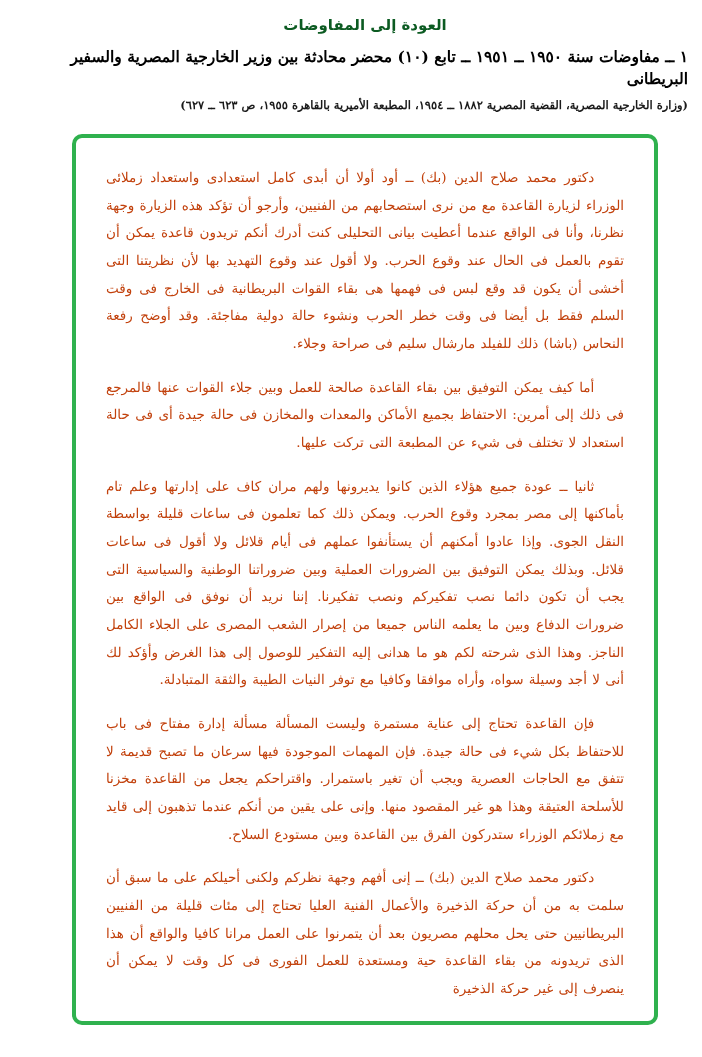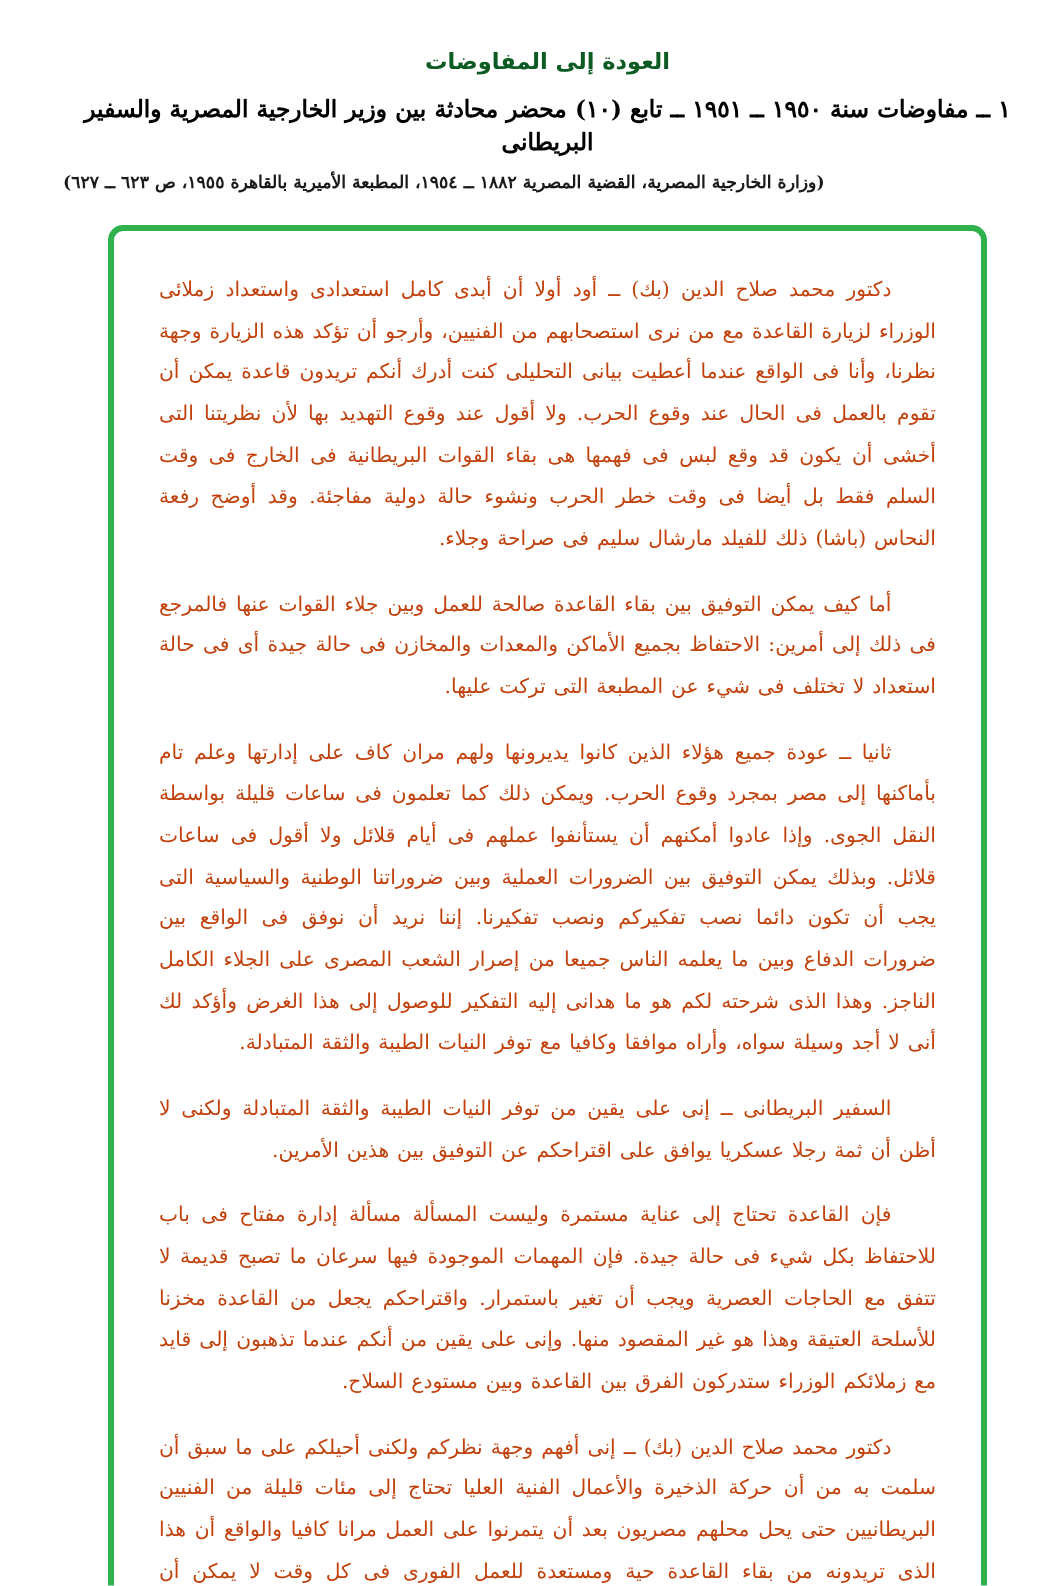--- a/index.html
+++ b/index.html
@@ -13,42 +13,42 @@
     width: 702px;
     height: 1057px;
     direction: rtl;
     font-family: "DejaVu Serif", serif;
     color: #141414;
     position: relative;
   }
   .page {
     width: 674px;
     height: 1057px;
-    padding-top: 32px;
+    padding-top: 16px;
   }
   .top-link {
     display: block;
     text-align: center;
     font-size: 15px;
     font-weight: bold;
     color: #0c5b22;
     text-decoration: none;
     font-family: "DejaVu Sans", sans-serif;
   }
   .doc-title {
     margin: 12px 14px 0 14px;
-    text-align: center;
+    text-align: right;
     font-size: 15.5px;
     font-weight: bold;
     color: #000000;
     line-height: 1.45;
   }
   .doc-source {
     margin: 7px 14px 0 14px;
-    text-align: left;
+    text-align: right;
     font-size: 11.5px;
     font-weight: bold;
     color: #1a1a1a;
   }
   .doc-box {
     margin: 22px auto 0 auto;
     width: 586px;
     min-height: 880px;
     border: 4px solid #2fb14e;
     border-radius: 10px;
@@ -74,18 +74,17 @@
   <a href="#" class="top-link">العودة إلى المفاوضات</a>
 
   <div class="doc-title">١ ــ مفاوضات سنة ١٩٥٠ ــ ١٩٥١ ــ تابع (١٠) محضر محادثة بين وزير الخارجية المصرية والسفير البريطانى</div>
 
   <div class="doc-source">(وزارة الخارجية المصرية، القضية المصرية ١٨٨٢ ــ ١٩٥٤، المطبعة الأميرية بالقاهرة ١٩٥٥، ص ٦٢٣ ــ ٦٢٧)</div>
 
   <div class="doc-box" style="border-color: rgb(47, 177, 78);">
     <p>دكتور محمد صلاح الدين (بك) ــ أود أولا أن أبدى كامل استعدادى واستعداد زملائى الوزراء لزيارة القاعدة مع من نرى استصحابهم من الفنيين، وأرجو أن تؤكد هذه الزيارة وجهة نظرنا، وأنا فى الواقع عندما أعطيت بيانى التحليلى كنت أدرك أنكم تريدون قاعدة يمكن أن تقوم بالعمل فى الحال عند وقوع الحرب. ولا أقول عند وقوع التهديد بها لأن نظريتنا التى أخشى أن يكون قد وقع لبس فى فهمها هى بقاء القوات البريطانية فى الخارج فى وقت السلم فقط بل أيضا فى وقت خطر الحرب ونشوء حالة دولية مفاجئة. وقد أوضح رفعة النحاس (باشا) ذلك للفيلد مارشال سليم فى صراحة وجلاء.</p>
     <p>أما كيف يمكن التوفيق بين بقاء القاعدة صالحة للعمل وبين جلاء القوات عنها فالمرجع فى ذلك إلى أمرين: الاحتفاظ بجميع الأماكن والمعدات والمخازن فى حالة جيدة أى فى حالة استعداد لا تختلف فى شيء عن المطبعة التى تركت عليها.</p>
     <p>ثانيا ــ عودة جميع هؤلاء الذين كانوا يديرونها ولهم مران كاف على إدارتها وعلم تام بأماكنها إلى مصر بمجرد وقوع الحرب. ويمكن ذلك كما تعلمون فى ساعات قليلة بواسطة النقل الجوى. وإذا عادوا أمكنهم أن يستأنفوا عملهم فى أيام قلائل ولا أقول فى ساعات قلائل. وبذلك يمكن التوفيق بين الضرورات العملية وبين ضروراتنا الوطنية والسياسية التى يجب أن تكون دائما نصب تفكيركم ونصب تفكيرنا. إننا نريد أن نوفق فى الواقع بين ضرورات الدفاع وبين ما يعلمه الناس جميعا من إصرار الشعب المصرى على الجلاء الكامل الناجز. وهذا الذى شرحته لكم هو ما هدانى إليه التفكير للوصول إلى هذا الغرض وأؤكد لك أنى لا أجد وسيلة سواه، وأراه موافقا وكافيا مع توفر النيات الطيبة والثقة المتبادلة.</p>
-    <p>السفير البريطانى ــ إنى على يقين من توفر النيات الطيبة والثقة المتبادلة ولكنى لا أظن أن ثمة رجلا عسكريا يوافق على اقتراحكم عن التوفيق بين هذين الأمرين.</p>
     <p>فإن القاعدة تحتاج إلى عناية مستمرة وليست المسألة مسألة إدارة مفتاح فى باب للاحتفاظ بكل شيء فى حالة جيدة. فإن المهمات الموجودة فيها سرعان ما تصبح قديمة لا تتفق مع الحاجات العصرية ويجب أن تغير باستمرار. واقتراحكم يجعل من القاعدة مخزنا للأسلحة العتيقة وهذا هو غير المقصود منها. وإنى على يقين من أنكم عندما تذهبون إلى قايد مع زملائكم الوزراء ستدركون الفرق بين القاعدة وبين مستودع السلاح.</p>
     <p>دكتور محمد صلاح الدين (بك) ــ إنى أفهم وجهة نظركم ولكنى أحيلكم على ما سبق أن سلمت به من أن حركة الذخيرة والأعمال الفنية العليا تحتاج إلى مئات قليلة من الفنيين البريطانيين حتى يحل محلهم مصريون بعد أن يتمرنوا على العمل مرانا كافيا والواقع أن هذا الذى تريدونه من بقاء القاعدة حية ومستعدة للعمل الفورى فى كل وقت لا يمكن أن ينصرف إلى غير حركة الذخيرة</p>
   </div>
 
 </div>
 
 </body></html>

